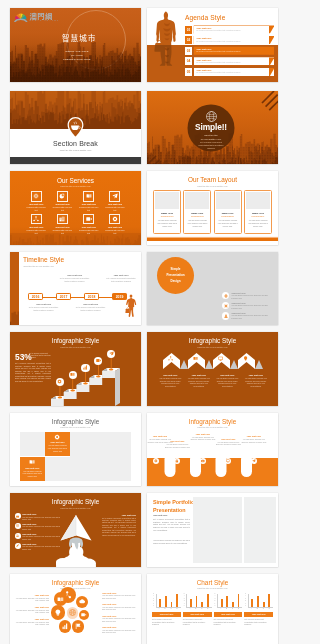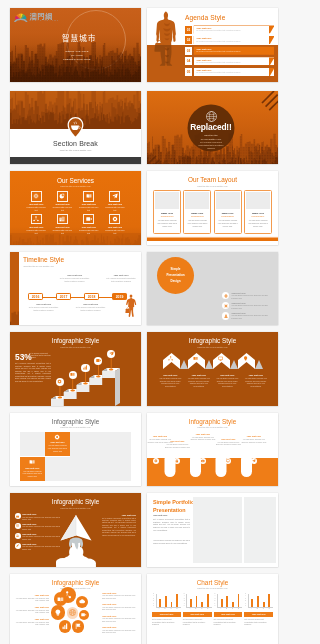--- a/index.html
+++ b/index.html
@@ -537,21 +537,21 @@
     </g>
     <circle cx="64" cy="37" r="23.5" fill="#5a2906" opacity=".9"></circle>
   </svg>
   <svg class="s4-globe" width="11" height="11" viewBox="0 0 22 22">
     <circle cx="11" cy="11" r="10" fill="none" stroke="#fff" stroke-width="1.1"></circle>
     <ellipse cx="11" cy="11" rx="4.4" ry="10" fill="none" stroke="#fff" stroke-width=".85"></ellipse>
     <line x1="1" y1="11" x2="21" y2="11" stroke="#fff" stroke-width=".85"></line>
     <path d="M3 5.2c2.2 1.4 5 2.2 8 2.2s5.8-.8 8-2.2" fill="none" stroke="#fff" stroke-width=".85"></path>
     <path d="M3 16.8c2.2-1.4 5-2.2 8-2.2s5.8.8 8 2.2" fill="none" stroke="#fff" stroke-width=".85"></path>
   </svg>
-  <div class="s4-title">Replaced!!</div>
+  <div class="s4-title">Simple!!</div>
   <div class="s4-lines">
     <div>Insert the title</div>
     <div>of your subtitle Here</div>
   </div>
   <div class="s4-body">
     <div>Get a modern PowerPoint</div>
     <div>Presentation that is beautifully</div>
     <div>designed</div>
   </div>
 </div>

